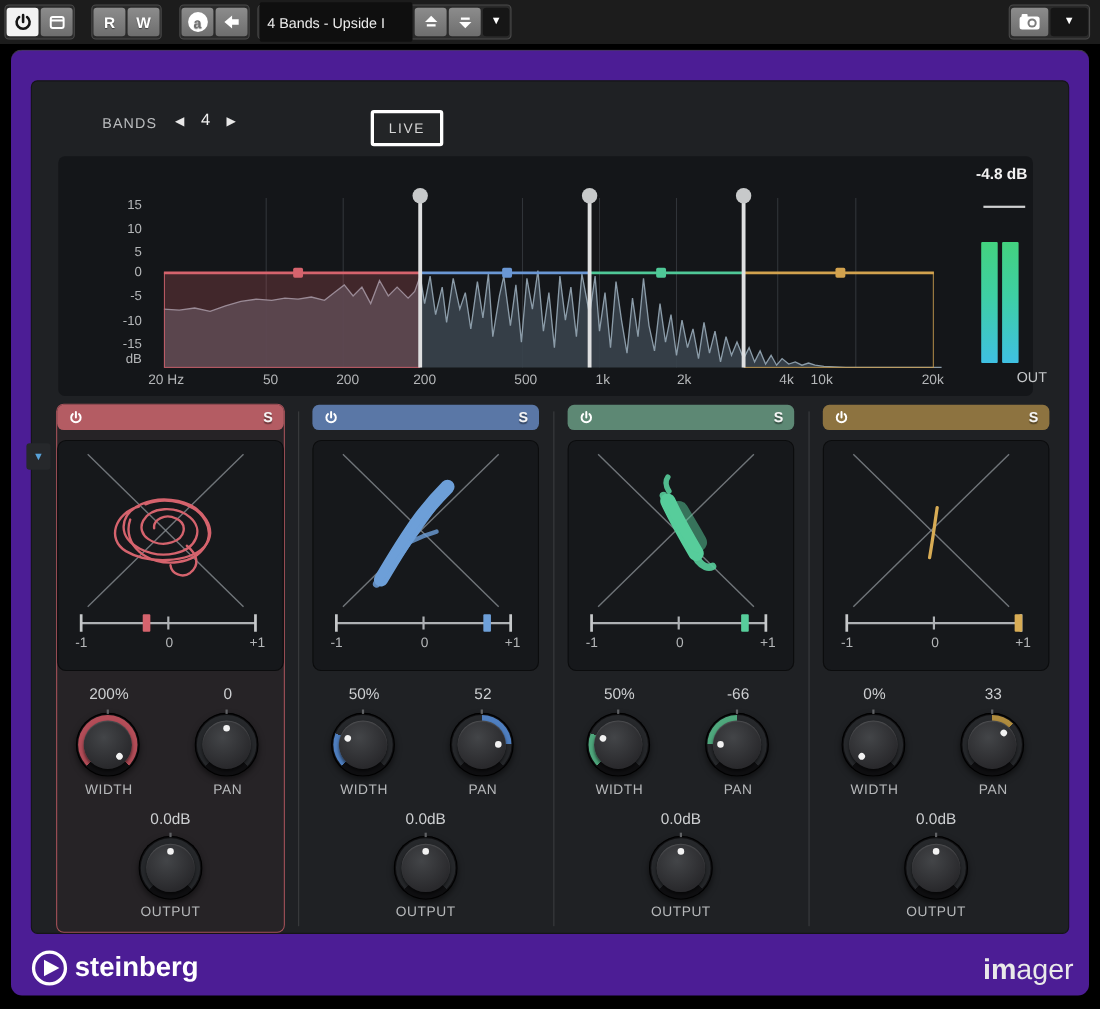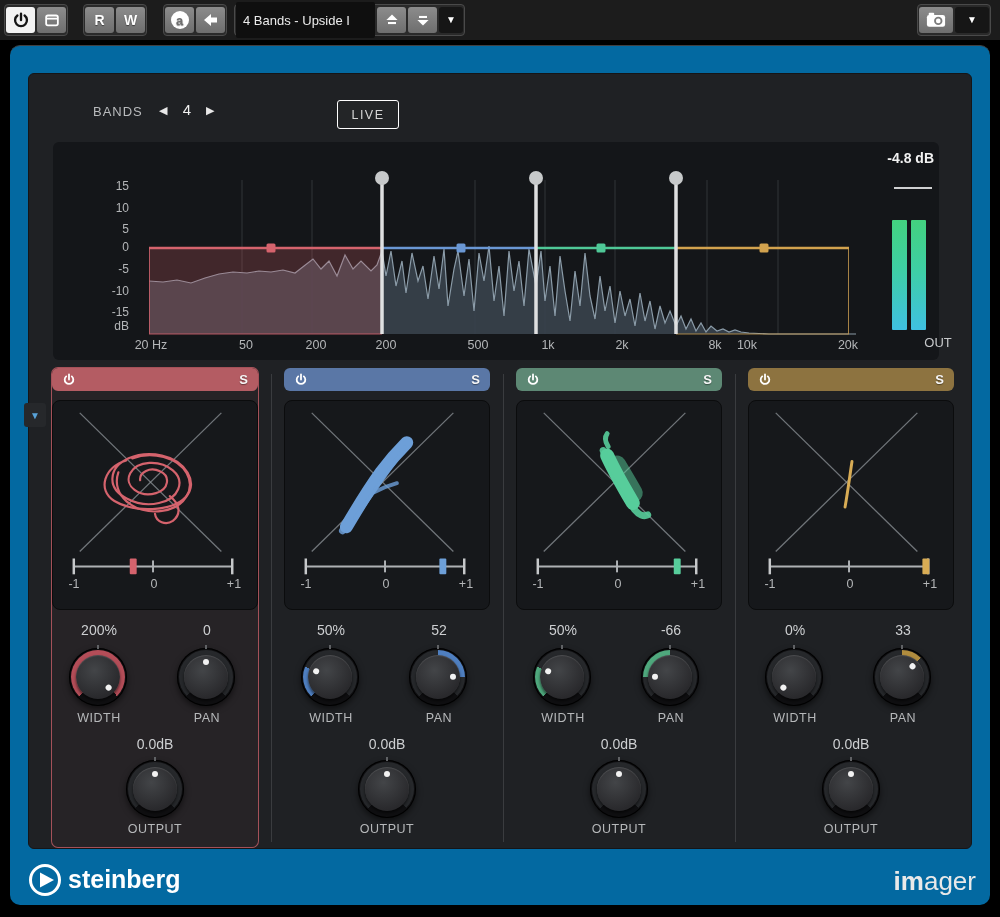--- a/index.html
+++ b/index.html
@@ -13,30 +13,30 @@
   .tbtn{width:29px;height:26px;border-radius:3px;display:flex;align-items:center;justify-content:center;
         background:linear-gradient(#8c8c8c,#6e6e6e);color:#fff;font-weight:bold;font-size:14px;
         text-shadow:0 1px 1px rgba(0,0,0,.45);cursor:default;}
   .tbtn.white{background:#f2f2f2;}
   .tbtn.dark{background:#161616;}
   #preset-field{width:139px;height:36px;background:#0f0f0f;border-radius:2px;color:#ececec;
         font-size:13px;display:flex;align-items:center;padding:0 7px;box-sizing:border-box;white-space:nowrap;overflow:hidden;}
   .tri{font-size:10px;color:#fff;line-height:1;}
 
   
-  #frame{position:absolute;left:10px;top:45px;width:980px;height:860px;background:#0369a1;
+  #frame{position:absolute;left:10px;top:45px;width:980px;height:860px;background:#4c1d95;
          border-radius:10px;border-top:1px solid #404043;box-sizing:border-box;}
   #inner{position:absolute;left:18px;top:27px;width:944px;height:776px;background:#1f2124;
          border-radius:6px;border:1px solid #151517;box-sizing:border-box;}
 
   
   #bands-label{position:absolute;left:64px;top:30px;font-size:13px;letter-spacing:1px;color:#b9bbbd;}
   .band-arrow{position:absolute;top:30px;font-size:11px;color:#e8e8e8;cursor:default;}
   #bands-count{position:absolute;left:148px;top:27px;width:20px;text-align:center;font-size:15px;color:#f0f0f0;}
-  #live-btn{position:absolute;left:308px;top:26px;width:60px;height:27px;border:1px solid #ffffff;border-radius:3px;
+  #live-btn{position:absolute;left:308px;top:26px;width:60px;height:27px;border:3px solid #ffffff;border-radius:3px;
         background:#232527;color:#d6d6d6;font-size:12.5px;letter-spacing:1.5px;display:flex;align-items:center;justify-content:center;}
 
   
   #spectrum-panel{position:absolute;left:24px;top:68px;width:886px;height:218px;background:#141619;border-radius:6px;}
   .dbl{position:absolute;width:56px;left:20px;text-align:right;font-size:12px;color:#b4b6b8;line-height:15px;}
   .fql{position:absolute;top:196px;transform:translateX(-50%);font-size:12.5px;color:#b4b6b8;}
   #spec-svg{position:absolute;left:96px;top:28px;width:707px;height:164px;overflow:visible;}
   #meter-value{position:absolute;right:5px;top:8px;font-size:14px;font-weight:bold;color:#f2f2f2;}
   #meter-line{position:absolute;left:841px;top:45px;width:38px;height:2px;background:#cfd0d1;}
   .mbar{position:absolute;top:78px;width:15px;height:110px;border-radius:1px;
@@ -198,21 +198,21 @@
           <circle cx="527" cy="8" r="7" fill="#c7c9ca"></circle>
         </svg>
 
       <span class="fql" style="left:98px">20 Hz</span>
       <span class="fql" style="left:193px">50</span>
       <span class="fql" style="left:263px">200</span>
       <span class="fql" style="left:333px">200</span>
       <span class="fql" style="left:425px">500</span>
       <span class="fql" style="left:495px">1k</span>
       <span class="fql" style="left:569px">2k</span>
-      <span class="fql" style="left:662px">8k</span>
+      <span class="fql" style="left:662px">4k</span>
       <span class="fql" style="left:694px">10k</span>
       <span class="fql" style="left:795px">20k</span>
 
       <span id="meter-value">-4.8 dB</span>
       <div id="meter-line"></div>
       <div class="mbar" style="left:839px;"></div>
       <div class="mbar" style="left:858px;"></div>
       <span id="out-label">OUT</span>
     </div>
 

